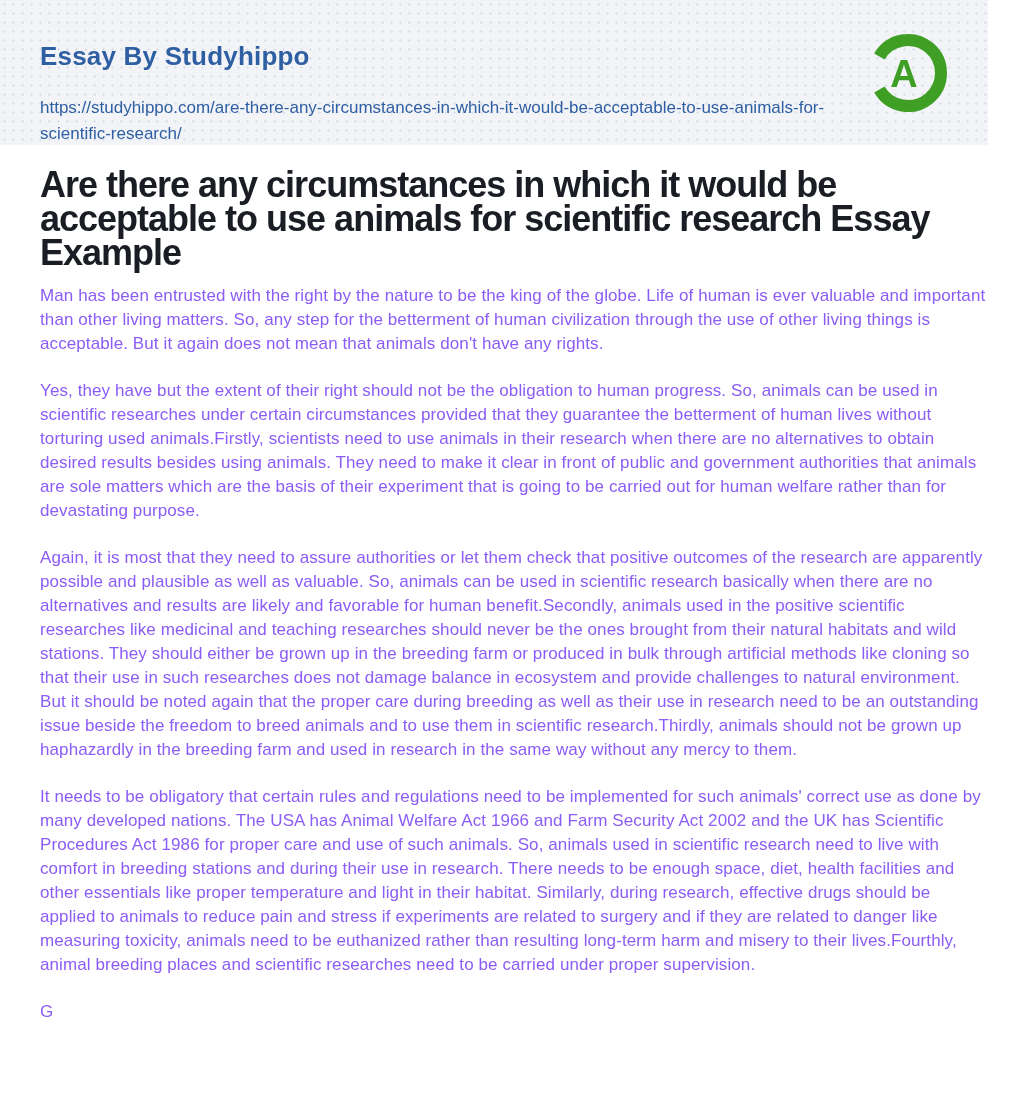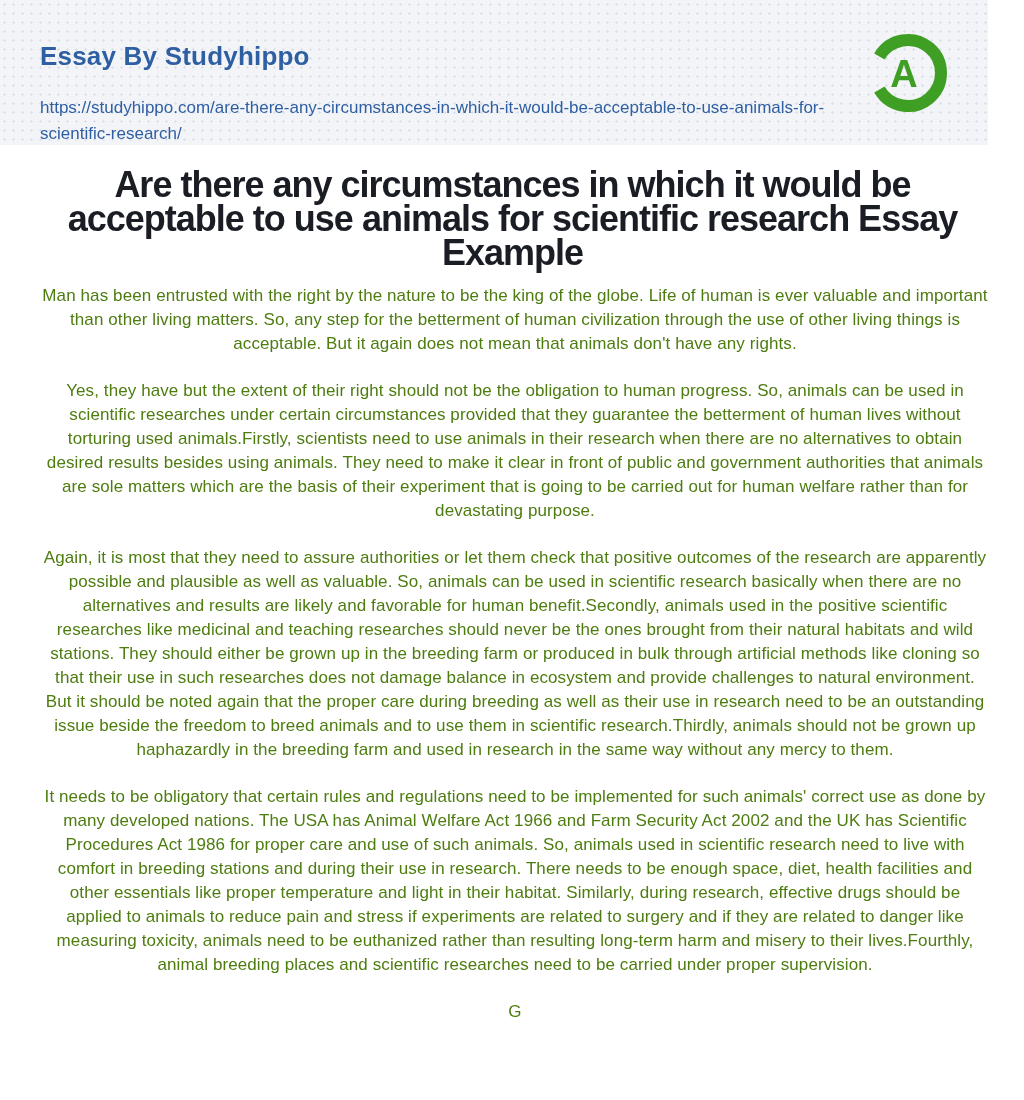--- a/index.html
+++ b/index.html
@@ -53,36 +53,35 @@
     stroke-width: 12;
   }
   .logo-letter {
     fill: #3f9f24;
     font-family: "Liberation Sans", sans-serif;
     font-weight: 700;
     font-size: 38px;
   }
   .essay-main {
     padding: 23px 16px 0 40px;
-    text-align: center;
   }
   .article-title {
     max-width: 945px;
     font-size: 36px;
     line-height: 34px;
     font-weight: 800;
     letter-spacing: -1px;
     color: #1a1d24;
     margin-bottom: 14px;
   }
   .essay-body p {
     max-width: 950px;
     font-size: 17px;
     line-height: 24px;
-    color: #4d7c0f;
+    color: #8b5cf6;
     letter-spacing: 0.1px;
     margin-bottom: 23px;
   }
 </style>
 </head>
 <body>
 
 <header class="page-header">
   <div class="header-text">
     <h1 class="site-title">Essay By Studyhippo</h1>

